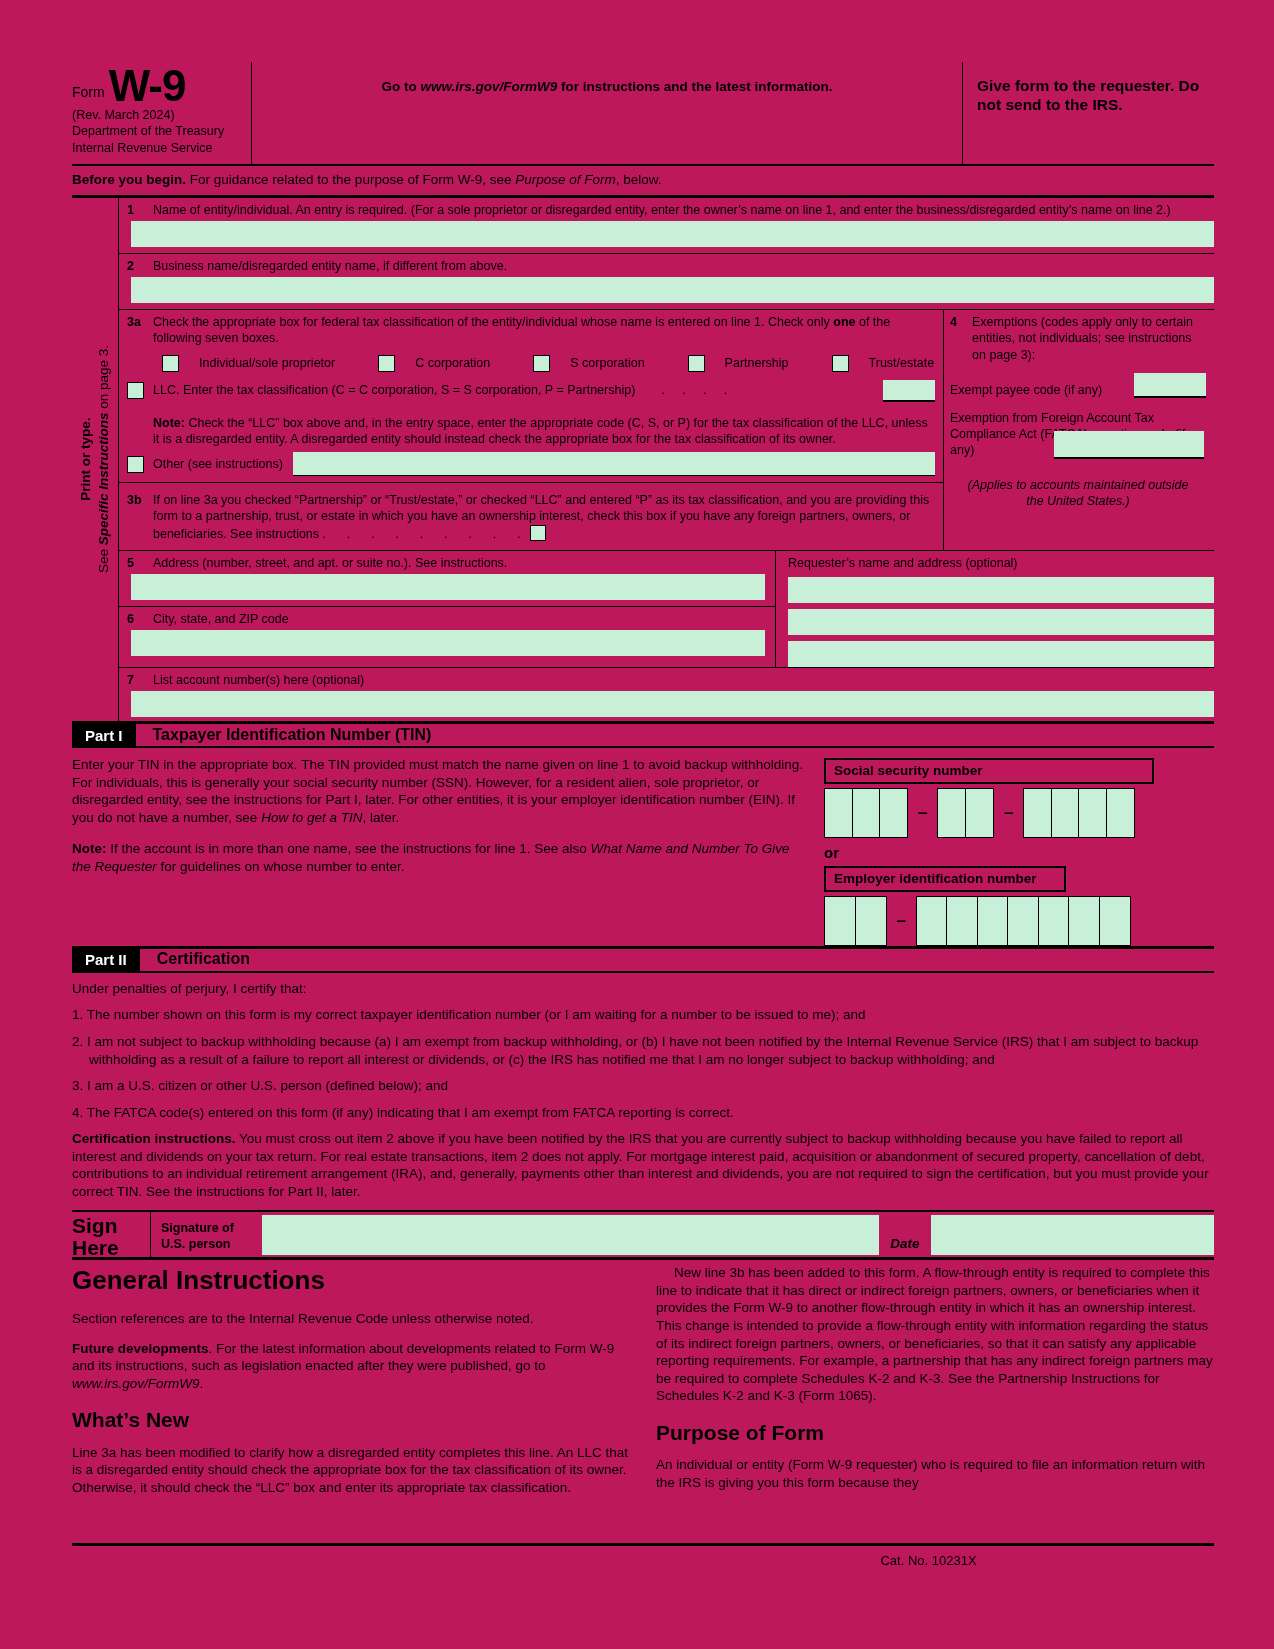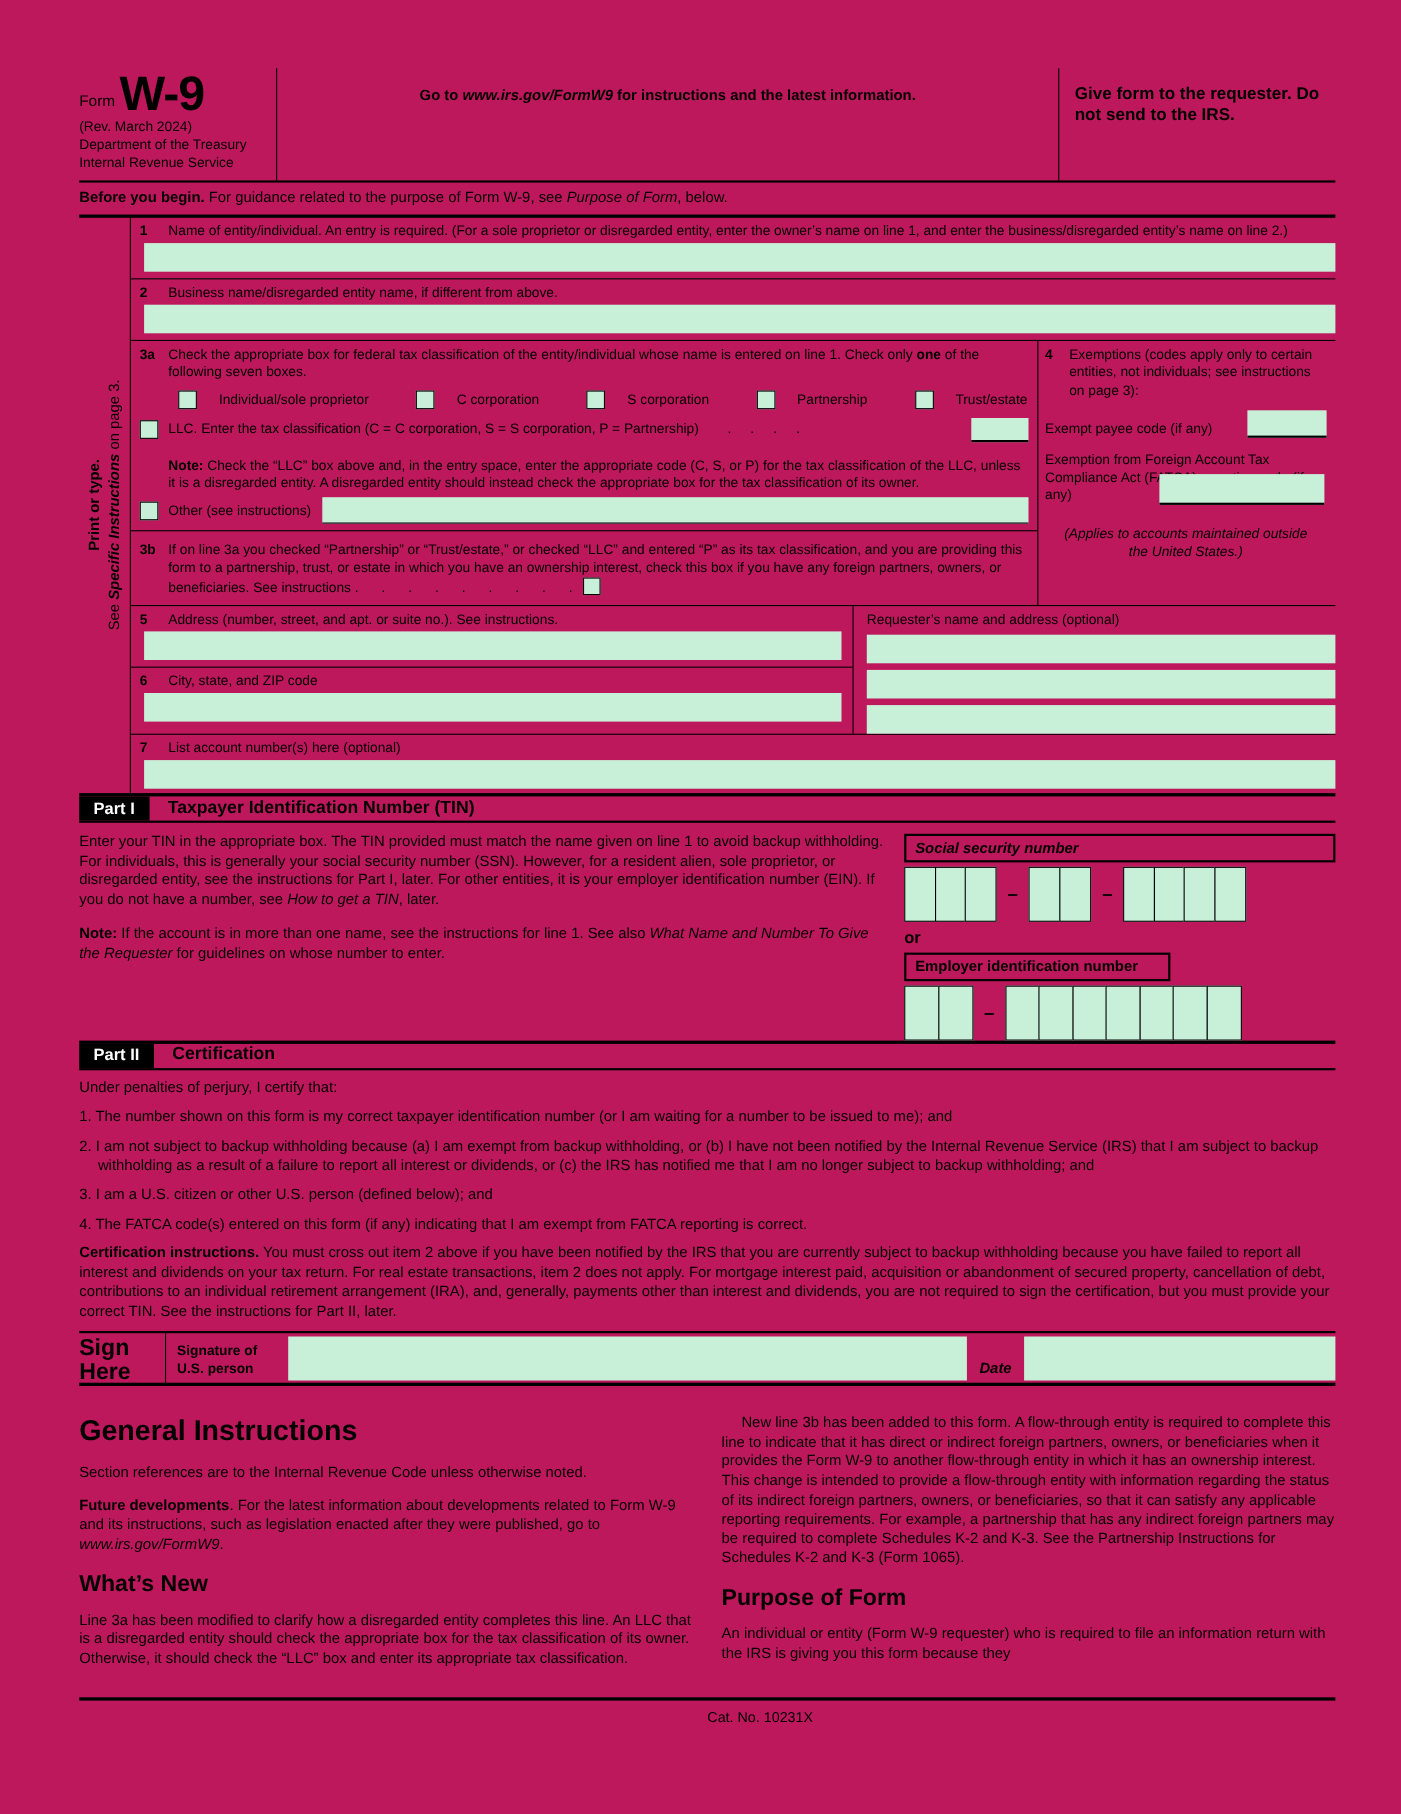--- a/index.html
+++ b/index.html
@@ -81,21 +81,21 @@
   .part-row{ display:flex; align-items:stretch; border-top:3px solid #000; border-bottom:2px solid #000; height:27px; }
   .part-badge{ background:#000; color:#fff; font-weight:bold; font-size:15px; display:flex; align-items:center; padding:0 13px; }
   .part-title{ font-weight:bold; font-size:16px; display:flex; align-items:center; margin-left:17px; }
 
   
   .p1-body{ display:flex; padding-top:8px; font-size:13.5px; }
   .p1-left{ width:752px; padding-right:16px; }
   .p1-left p{ margin:0 0 14px 0; }
   .p1-right{ flex:1; padding-top:2px; }
   .tin-label-box{ border:2px solid #000; font-weight:bold; font-size:13.5px; padding:2px 8px; }
-  .tin-label-box.ssn{ width:392px;font-style:italic; }
+  .tin-label-box.ssn{ width:330px; }
   .tin-label-box.ein{ width:242px; }
   .tin-row{ display:flex; align-items:center; margin-top:4px; }
   .tin-group{ display:flex; }
   .tin-cell{ width:29px; height:50px; background:var(--green); border:1.5px solid #000; margin-left:-1.5px; }
   .tin-group .tin-cell:first-child{ margin-left:0; }
   .ein .tin-cell{ width:32px; }
   .tin-dash{ font-weight:bold; font-size:17px; margin:0 10px; }
   .tin-or{ font-weight:bold; font-size:15px; margin:5px 0 4px 0; }
 
   
@@ -106,31 +106,31 @@
 
   
   .sign-row{ display:flex; border-top:2px solid #000; border-bottom:3px solid #000; height:50px; }
   .sign-here{ width:78px; font-size:21px; font-weight:bold; line-height:1.05; padding-top:3px; }
   .sig-label{ width:112px; border-left:1.5px solid #000; font-size:12.5px; font-weight:bold; line-height:1.25; padding:9px 0 0 10px; }
   .sig-field{ flex:1; background:var(--green); margin:3px 0 2px 0; }
   .date-label{ width:52px; font-size:13.5px; font-weight:bold; display:flex; align-items:flex-end; justify-content:center; padding-bottom:5px;font-style:italic; }
   .date-field{ width:283px; background:var(--green); margin:3px 0 2px 0; }
 
   
-  .gi{ display:flex; gap:26px; padding-top:24px; font-size:13.5px; }
+  .gi{ display:flex; gap:26px; padding-top:4px; font-size:13.5px; }
   .gi-col{ flex:1; }
   h1.gi-h{ font-size:26px; margin:0 0 12px 0; }
   h2.gi-h{ font-size:21px; margin:14px 0 10px 0; }
   .gi p{ margin:0 0 12px 0; }
   .indent-first{ text-indent:18px; }
 
   
   .footer{ position:absolute; left:72px; right:60px; top:1543px; border-top:3px solid #000; padding-top:7px; display:flex; align-items:baseline; }
   .footer .f-spacer{ flex:1; }
-  .footer .f-cat{ flex:1; font-size:13px; }
+  .footer .f-cat{ flex:1; text-align:center; font-size:13px; }
   .footer .f-right{ flex:1; text-align:right; font-size:13px; }
   .footer .f-w9{ font-size:19px; font-weight:bold; letter-spacing:-.5px; }
 </style>
 </head>
 <body>
 
 <div class="page">
 
   <div class="header">
     <div class="h-left">

